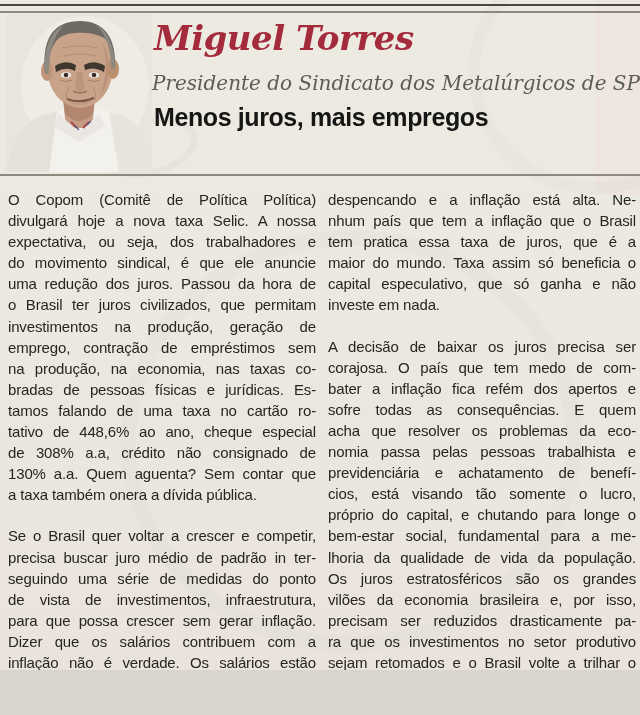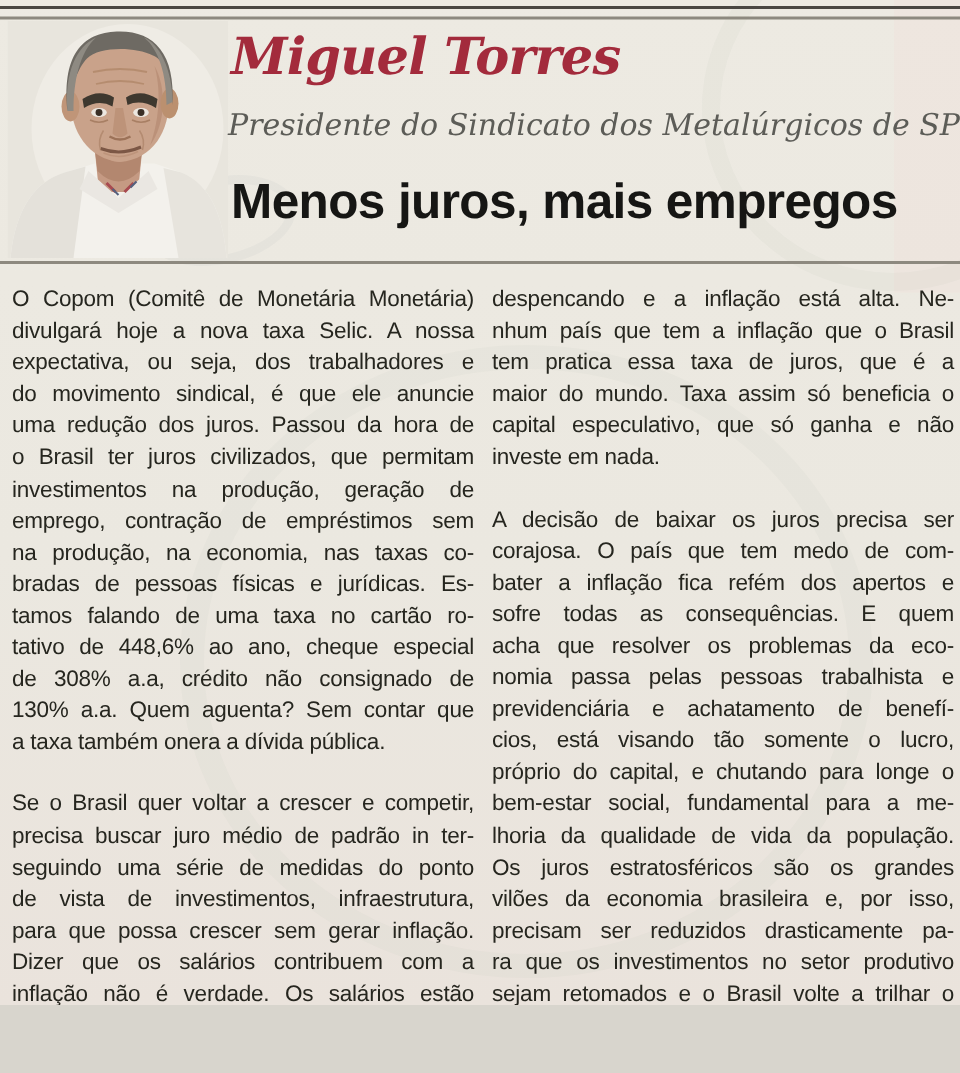--- a/index.html
+++ b/index.html
@@ -27,22 +27,22 @@
     position:absolute;left:154px;top:18px;margin:0;
     font-family:"DejaVu Serif",serif;font-style:italic;font-weight:bold;
     font-size:34px;letter-spacing:-0.5px;color:var(--name_red,#A32B3C);
   }
   .role{
     position:absolute;left:152px;top:71px;margin:0;
     font-family:"DejaVu Serif",serif;font-style:italic;
     font-size:20px;color:var(--role_gray,#5C5C57);
   }
   .headline{
-    position:absolute;left:154px;top:115px;margin:0;
-    font-size:33px;font-weight:bold;letter-spacing:-0.4px;
+    position:absolute;left:154px;top:103px;margin:0;
+    font-size:25px;font-weight:bold;letter-spacing:-0.4px;
     color:var(--headline_ink,#161614);
   }
   
   .article{position:absolute;left:8px;top:189px;width:628px;display:flex;gap:12px;}
   .col{width:308px;}
   .para{margin:0 0 20px 0;}
   .line{
     font-size:15px;line-height:21.1px;letter-spacing:-0.15px;
     color:var(--ink,#26261F);white-space:nowrap;
     text-align:justify;text-align-last:justify;
@@ -111,21 +111,21 @@
 
   <h1 class="name">Miguel Torres</h1>
   <p class="role">Presidente do Sindicato dos Metalúrgicos de SP</p>
   <h2 class="headline">Menos juros, mais empregos</h2>
 
   <div class="rule rule-header-bottom"></div>
 
   <main class="article">
     <div class="col">
         <div class="para">
-          <div class="line">O Copom (Comitê de Monetária Monetária)</div>
+          <div class="line">O Copom (Comitê de Política Política)</div>
           <div class="line">divulgará hoje a nova taxa Selic. A nossa</div>
           <div class="line">expectativa, ou seja, dos trabalhadores e</div>
           <div class="line">do movimento sindical, é que ele anuncie</div>
           <div class="line">uma redução dos juros. Passou da hora de</div>
           <div class="line">o Brasil ter juros civilizados, que permitam</div>
           <div class="line">investimentos na produção, geração de</div>
           <div class="line">emprego, contração de empréstimos sem</div>
           <div class="line">na produção, na economia, nas taxas co-</div>
           <div class="line">bradas de pessoas físicas e jurídicas. Es-</div>
           <div class="line">tamos falando de uma taxa no cartão ro-</div>

